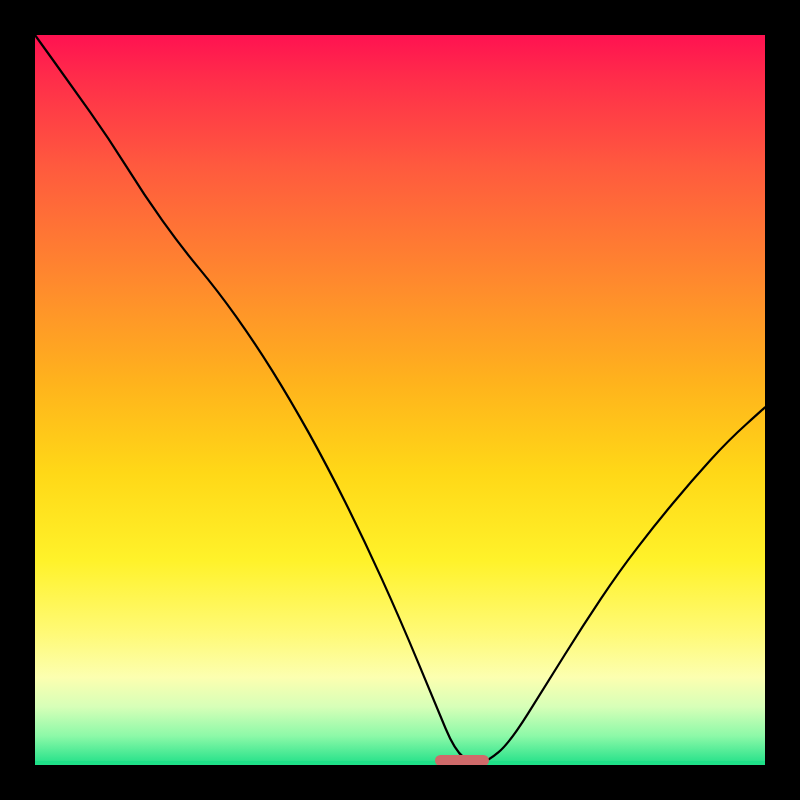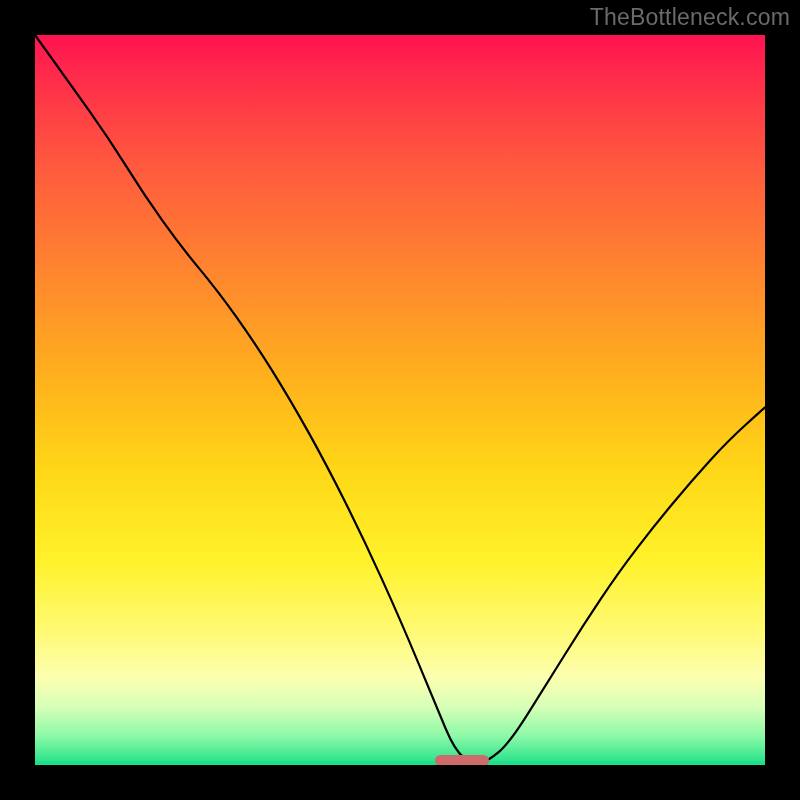--- a/index.html
+++ b/index.html
@@ -76,21 +76,20 @@
     z-index: 12;
     background: #cf6a6a;
     border-radius: 8px;
   }
 </style>
 </head>
 <body>
 
 <div class="frame">
 
-  <div class="watermark">TheBottleneck.com</div>
 
   <div class="plot-area">
     <div class="gradient"></div>
     <div class="baseline-strip"></div>
 
     <svg class="curve-svg" viewBox="0 0 730 730" preserveAspectRatio="none">
       <path id="curve-path" fill="none" stroke="#000000" stroke-width="2.2" stroke-linejoin="round" stroke-linecap="round" d="M 0.0 0.0 Q 0.0 0.0 18.3 25.5 Q 36.5 51.1 54.8 76.6 Q 73.0 102.2 91.3 131.4 Q 109.5 160.6 127.8 186.2 Q 146.0 211.7 164.3 233.6 Q 182.5 255.5 200.8 281.1 Q 219.0 306.6 237.3 335.8 Q 255.5 365.0 273.8 397.9 Q 292.0 430.7 310.3 467.2 Q 328.5 503.7 346.8 543.9 Q 365.0 584.0 383.3 627.8 Q 401.5 671.6 410.6 693.5 Q 419.7 715.4 428.9 722.7 Q 438.0 730.0 445.3 728.2 Q 452.6 726.4 463.6 717.2 Q 474.5 708.1 492.8 678.9 Q 511.0 649.7 529.3 620.5 Q 547.5 591.3 565.8 563.9 Q 584.0 536.5 602.3 512.8 Q 620.5 489.1 638.8 467.2 Q 657.0 445.3 675.3 425.2 Q 693.5 405.1 711.8 388.7 T 730.0 372.3"></path>
     </svg>
 
     <div id="marker" class="marker" style="width: 54.75px; height: 11.68px; left: 399.675px; top: 719.78px; background: rgb(207, 106, 106);"></div>

